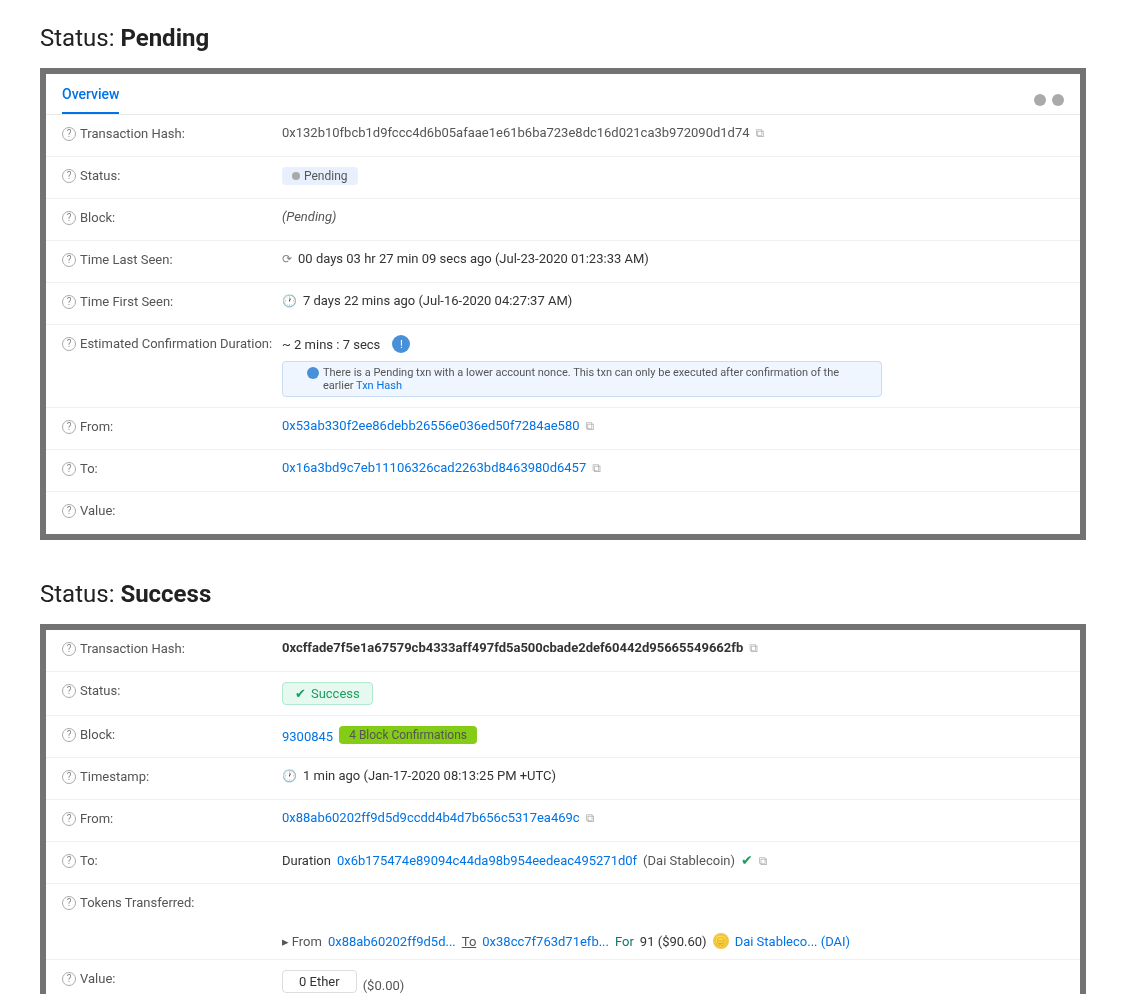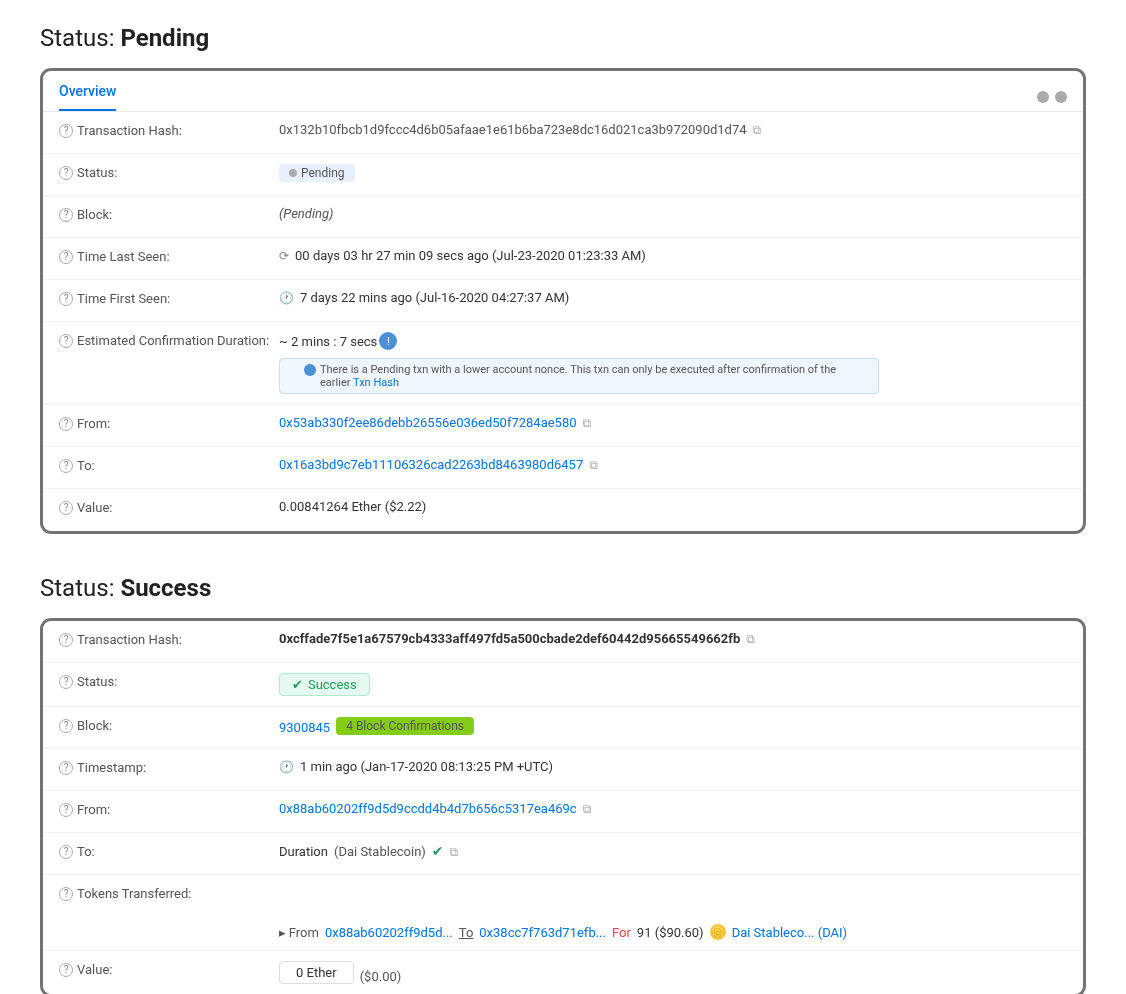--- a/index.html
+++ b/index.html
@@ -13,22 +13,22 @@
     .section-title {
       font-size: 24px;
       font-weight: 400;
       margin-bottom: 16px;
       color: #222;
     }
     .section-title strong {
       font-weight: 700;
     }
     .card {
-      border: 3px solid #737373;
-      border-radius: 11px;
+      border: 6px solid #737373;
+      border-radius: 0;
       margin-bottom: 40px;
       background: #fff;
     }
     .tab-bar {
       padding: 12px 16px 0;
       border-bottom: 1px solid #e8e8e8;
       display: flex;
       align-items: center;
       justify-content: space-between;
     }
@@ -267,21 +267,21 @@
     </div>
   </div>
 
   <div class="row">
     <div class="row-label">
       <span class="question-icon">?</span>
       <span>Estimated Confirmation Duration:</span>
     </div>
     <div class="row-value">
       <div class="estimation-wrap">
-        <div style="display:flex;align-items:center;gap:2px;">
+        <div style="display:flex;align-items:center;gap:12px;">
           <span>~ 2 mins : 7 secs</span>
           <span style="background:#4a90d9;color:#fff;border-radius:50%;width:18px;height:18px;display:inline-flex;align-items:center;justify-content:center;font-size:11px;">!</span>
         </div>
         <div class="confirmation-note">
           <div class="info-dot"></div>
           <span>
             <span>There is a Pending txn with a lower account nonce. This txn can only be executed after confirmation of the earlier</span>
             <a class="link-blue">Txn Hash</a>
           </span>
         </div>
@@ -309,23 +309,20 @@
       <a class="link-blue">0x16a3bd9c7eb11106326cad2263bd8463980d6457</a>
       <span class="copy-icon">⧉</span>
     </div>
   </div>
 
   <div class="row">
     <div class="row-label">
       <span class="question-icon">?</span>
       <span>Value:</span>
     </div>
-    <div class="row-value">
-      <span>0.00841264 Ether ($2.22)</span>
-    </div>
   </div>
 </div>
 
 <h2 class="section-title">
   <span>Status:</span>
   <strong>Success</strong>
 </h2>
 
 <div class="card">
 
@@ -386,37 +383,38 @@
     </div>
   </div>
 
   <div class="row">
     <div class="row-label">
       <span class="question-icon">?</span>
       <span>To:</span>
     </div>
     <div class="row-value">
       <span style="color:#333;">Duration</span>
+      <a class="link-blue">0x6b175474e89094c44da98b954eedeac495271d0f</a>
       <span style="color:#555;">(Dai Stablecoin)</span>
       <span class="verified-icon">✔</span>
       <span class="copy-icon">⧉</span>
     </div>
   </div>
 
   <div class="row">
     <div class="row-label">
       <span class="question-icon">?</span>
       <span>Tokens Transferred:</span>
     </div>
     <div class="row-value">
       <span style="color:#555;">▸ From</span>
       <a class="link-blue">0x88ab60202ff9d5d...</a>
       <span style="color:#555;text-decoration:underline;">To</span>
       <a class="link-blue">0x38cc7f763d71efb...</a>
-      <span style="color:#ef4444;margin-top:40px;">For</span>
+      <span style="color:#0f766e;margin-top:40px;">For</span>
       <span style="color:#333;">91 ($90.60)</span>
       <span class="token-icon">🪙</span>
       <a class="link-blue">Dai Stableco... (DAI)</a>
     </div>
   </div>
 
   <div class="row">
     <div class="row-label">
       <span class="question-icon">?</span>
       <span>Value:</span>

